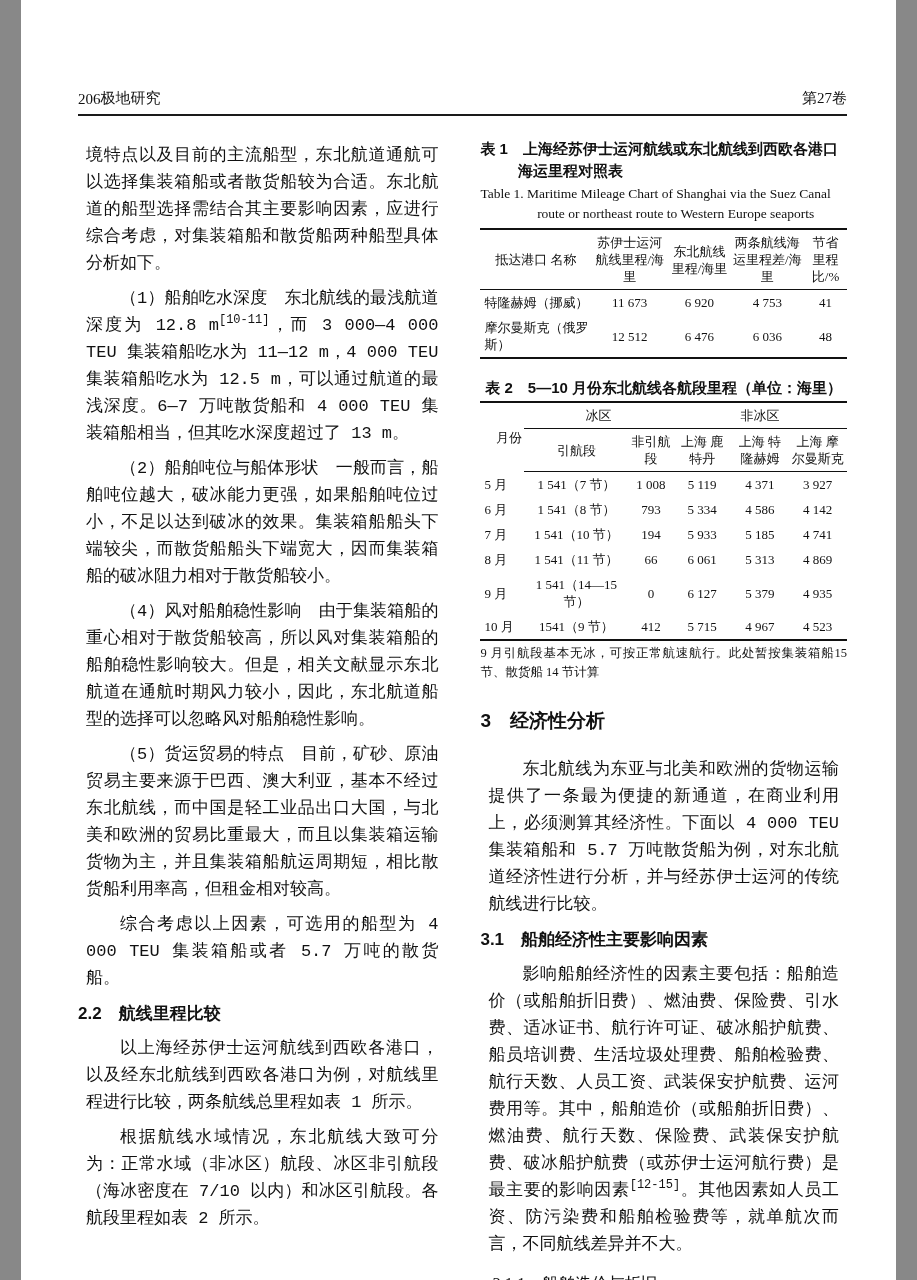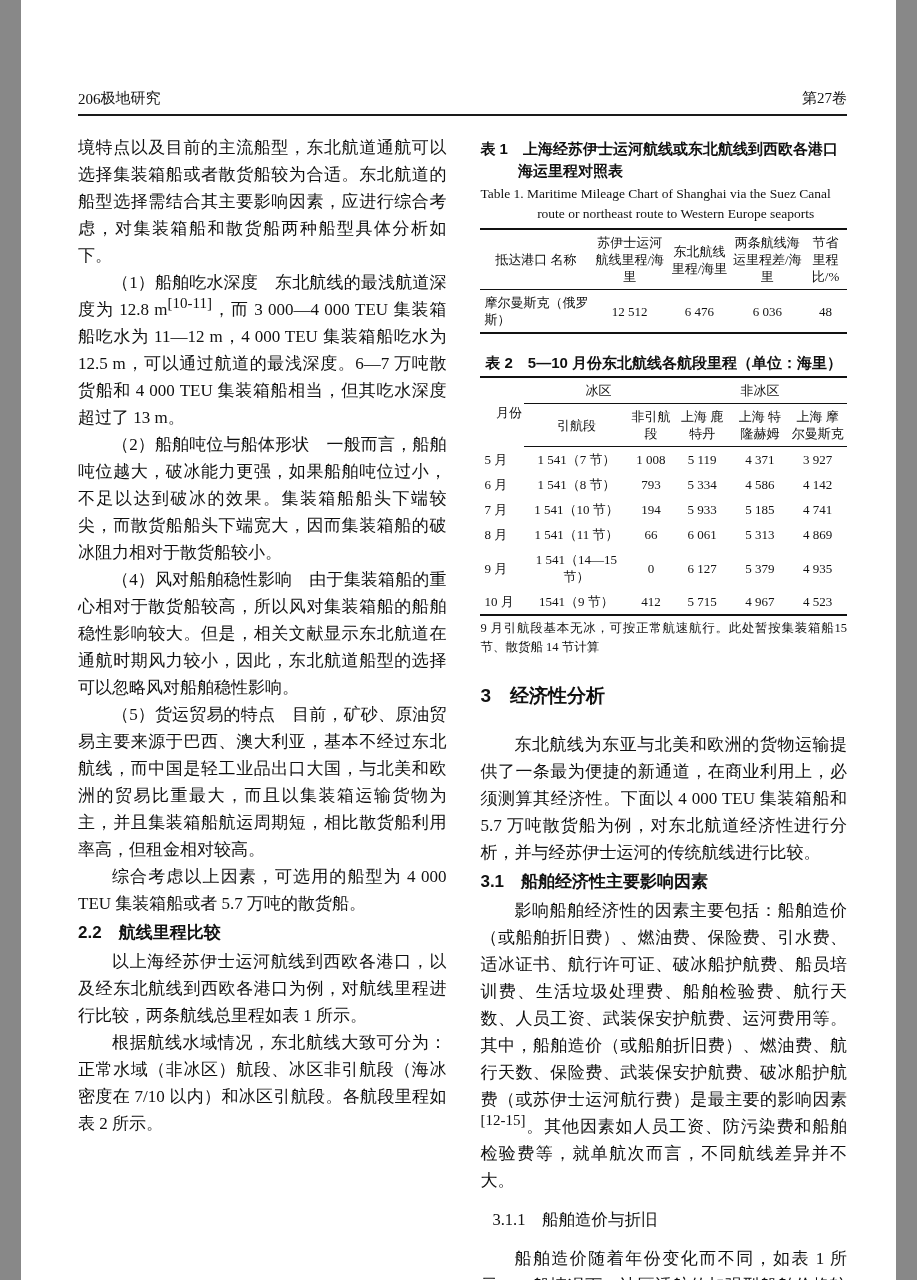--- a/index.html
+++ b/index.html
@@ -17,23 +17,23 @@
   .running-head{
     display:flex;justify-content:space-between;align-items:flex-end;
     padding-top:74px;padding-bottom:6px;
     border-bottom:2px solid #1a1a1a;
     font-size:15px;
   }
   .running-head .center{flex:1;text-align:left;}
   .columns{display:flex;gap:34px;margin-top:18px;}
   .col{width:390px;}
   .col-right{width:388px;}
-  .body-text{font-size:17px;line-height:27px;text-align:justify;margin:0;}
+  .body-text{font-size:17px;line-height:27px;text-align:justify;margin:8px;font-family:Liberation Mono, monospace;}
   .body-text.indent{text-indent:2em;}
-  sup{font-size:15px;line-height:0;}
+  sup{font-size:12px;line-height:0;}
   .h-sub{font-size:17px;font-weight:bold;line-height:27px;margin:2px 0 2px 0;
          font-family:"Liberation Sans", sans-serif;}
   .h-sec{font-size:19px;font-weight:bold;line-height:30px;margin:24px 0 20px 0;
          font-family:"Liberation Sans", sans-serif;}
   .h-subsub{font-size:16.5px;line-height:27px;margin:12px;}
   .tbl-cap-zh{font-size:15px;font-weight:bold;line-height:22px;text-align:left;
               font-family:"Liberation Sans", sans-serif;margin:4px 0 2px 0;
               padding-left:2.5em;text-indent:-2.5em;}
   .tbl-cap-en{font-size:13.5px;line-height:20px;text-align:left;margin:0 0 4px 0;
               padding-left:4.2em;text-indent:-4.2em;}
@@ -89,20 +89,27 @@
           <tr class="hdr-row">
             <th>抵达港口 名称</th>
             <th>苏伊士运河航线里程/海里</th>
             <th>东北航线里程/海里</th>
             <th>两条航线海运里程差/海里</th>
             <th>节省里程比/%</th>
           </tr>
         </thead>
         <tbody>
           <tr>
+            <td class="first">特隆赫姆（挪威）</td>
+            <td>11 673</td>
+            <td>6 920</td>
+            <td>4 753</td>
+            <td>41</td>
+          </tr>
+          <tr>
             <td class="first">摩尔曼斯克（俄罗斯）</td>
             <td>12 512</td>
             <td>6 476</td>
             <td>6 036</td>
             <td>48</td>
           </tr>
         </tbody>
       </table>
 
       <div class="gap-md"></div>

